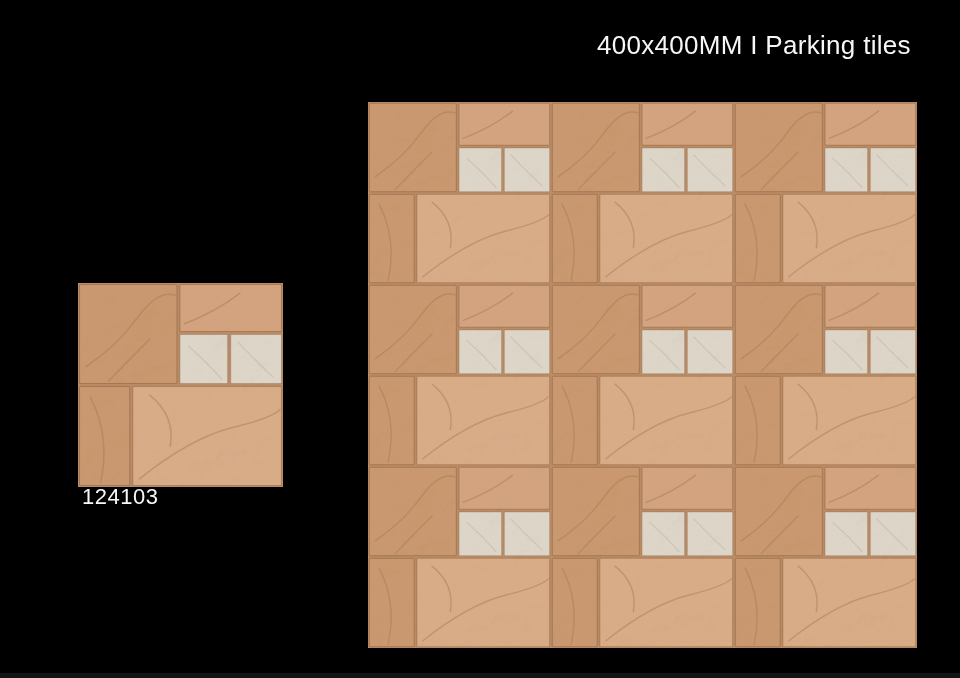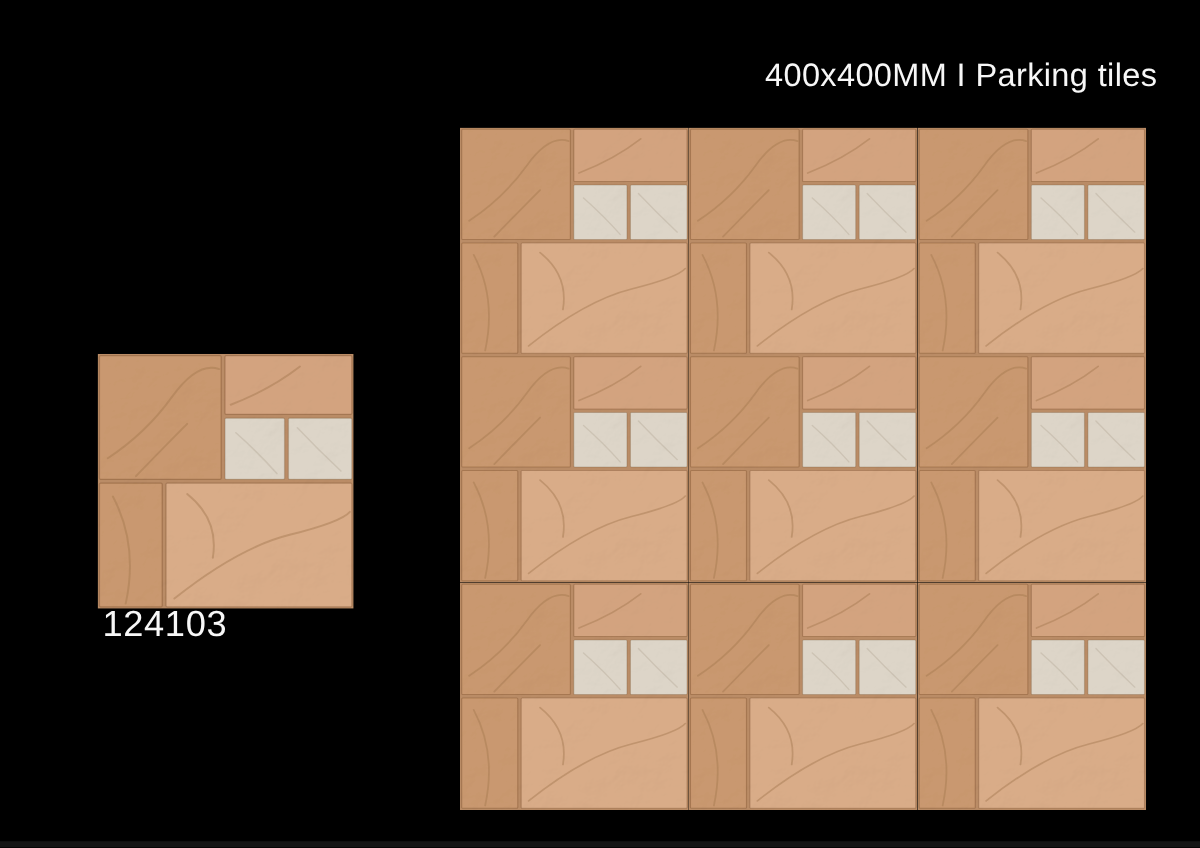--- a/index.html
+++ b/index.html
@@ -10,38 +10,38 @@
     overflow:hidden;
   }
   .page{
     position:relative;
     width:960px;height:678px;
     background:var(--bg,#000000);
   }
   .title{
     position:absolute;
     left:597px;top:30px;
-    margin:15px;
+    margin:0;
     font-size:26px;
     font-weight:400;
     letter-spacing:0.3px;
     color:var(--text,#f7f7f7);
     white-space:nowrap;
   }
   .sample{
     position:absolute;
     left:78px;top:283px;
     width:205px;height:204px;
     margin:0;
   }
   .sample svg{display:block;width:205px;height:204px;}
   .code{
     position:absolute;
     left:82px;top:484px;
-    font-size:29px;
+    font-size:22px;
     color:var(--text,#f7f7f7);
     letter-spacing:0.5px;
   }
   .preview{
     position:absolute;
     left:368px;top:102px;
     width:549px;height:546px;
     margin:0;
   }
   .preview svg{display:block;width:549px;height:546px;}

